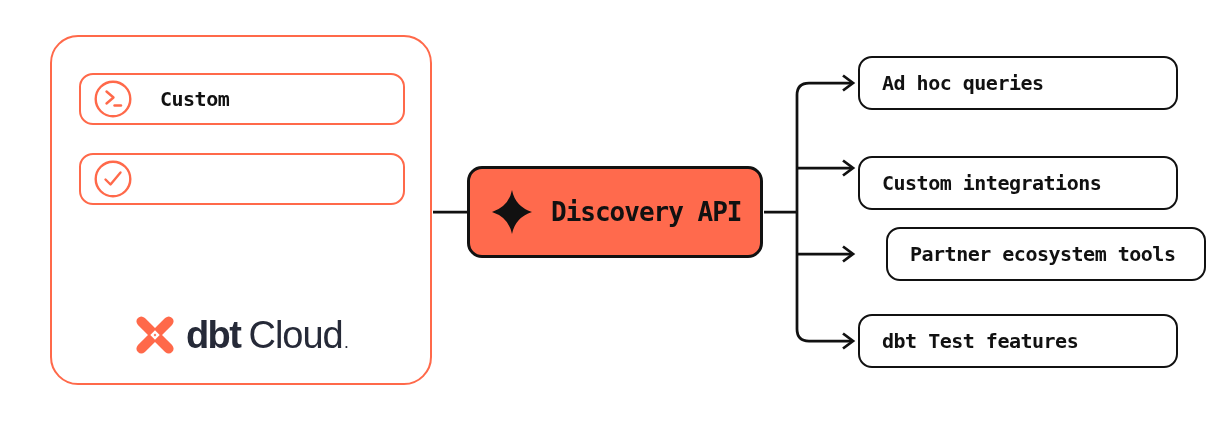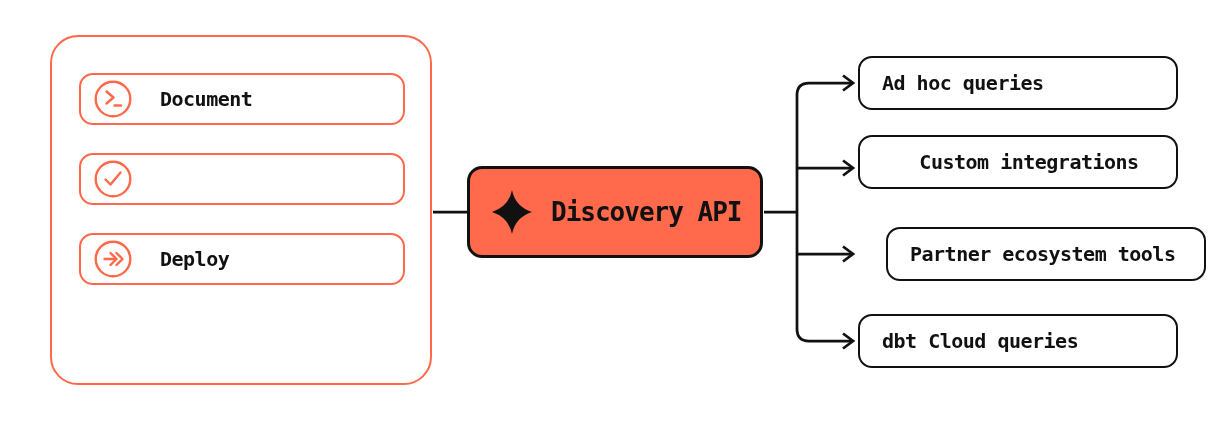--- a/index.html
+++ b/index.html
@@ -59,21 +59,21 @@
   .hub-icon{width:42px;height:46px;display:block;color:var(--ink);flex:0 0 auto;}
   .hub-label{font-size:26px;font-weight:700;color:var(--ink);letter-spacing:-1px;white-space:nowrap;}
 
   
   .consumer{
     position:absolute;left:858px;width:320px;height:54px;
     border:2.5px solid var(--line);border-radius:14px;background:var(--bg);
     display:flex;align-items:center;padding-left:22px;
   }
   .consumer-label{font-size:20px;font-weight:700;color:var(--ink);letter-spacing:-0.5px;white-space:nowrap;}
-  .c0{top:56px;} .c1{top:135px;justify-content:center;} .c2{top:227px;margin-left:28px;} .c3{top:314px;}
+  .c0{top:56px;} .c1{top:156px;} .c2{top:227px;margin-left:28px;} .c3{top:314px;}
 </style>
 </head>
 <body>
 
 <div class="canvas">
 
   <svg class="connectors" viewBox="0 0 1232 426" fill="none" stroke="#111111" stroke-width="2.75">
 
     <path d="M433 212 H467"></path>
 
@@ -95,55 +95,58 @@
   </svg>
 
   <div class="panel">
 
     <div class="stage" style="top:36px">
       <svg class="stage-icon" viewBox="0 0 38 38" fill="none" stroke="currentColor" stroke-width="2.4" stroke-linecap="round" stroke-linejoin="round">
         <circle cx="19" cy="19" r="17.3"></circle>
         <path d="M12.5 11.5 L19.5 17.5 L12.5 23.5"></path>
         <path d="M20.5 25.5 H27"></path>
       </svg>
-      <span class="stage-label">Document</span>
+      <span class="stage-label">Custom</span>
     </div>
 
     <div class="stage" style="top:116px">
       <svg class="stage-icon" viewBox="0 0 38 38" fill="none" stroke="currentColor" stroke-width="2.4" stroke-linecap="round" stroke-linejoin="round">
         <circle cx="19" cy="19" r="17.3"></circle>
         <path d="M11.5 19.5 L16.5 24.5 L26.5 12.5"></path>
       </svg>
     </div>
 
-    <div class="stage" style="top:196px">
-      <svg class="stage-icon" viewBox="0 0 38 38" fill="none" stroke="currentColor" stroke-width="2.4" stroke-linecap="round" stroke-linejoin="round">
-        <circle cx="19" cy="19" r="17.3"></circle>
-        <path d="M10.5 19 H21"></path>
-        <path d="M16.5 13 L22.5 19 L16.5 25"></path>
-        <path d="M22.5 13 L28.5 19 L22.5 25"></path>
+
+    <div class="logo-row">
+      <svg class="dbt-mark" viewBox="0 0 48 48" fill="currentColor" fill-rule="evenodd">
+        <path d="M24 16 L35.5 4.5 Q40 1 43.5 4.5 Q47 8 43.5 12.5 L32 24 L43.5 35.5 Q47 40 43.5 43.5 Q40 47 35.5 43.5 L24 32 L12.5 43.5 Q8 47 4.5 43.5 Q1 40 4.5 35.5 L16 24 L4.5 12.5 Q1 8 4.5 4.5 Q8 1 12.5 4.5 Z
+                 M24 18.6 L29.4 24 L24 29.4 L18.6 24 Z"></path>
+        <path d="M24 22.4 L25.6 24 L24 25.6 L22.4 24 Z"></path>
       </svg>
-      <span class="stage-label">Deploy</span>
+      <span class="logo-text">
+        <span class="logo-bold">dbt</span>
+        <span class="logo-regular">Cloud</span>
+        <span class="logo-tm">.</span>
+      </span>
     </div>
-
   </div>
 
   <div class="hub">
     <svg class="hub-icon" viewBox="0 0 42 46" fill="currentColor">
       <path d="M21 1 Q24.2 17.5 41 23 Q24.2 28.5 21 45 Q17.8 28.5 1 23 Q17.8 17.5 21 1 Z"></path>
     </svg>
     <span class="hub-label">Discovery API</span>
   </div>
 
   <div class="consumer c0">
     <span class="consumer-label">Ad hoc queries</span>
   </div>
   <div class="consumer c1">
     <span class="consumer-label">Custom integrations</span>
   </div>
   <div class="consumer c2">
     <span class="consumer-label">Partner ecosystem tools</span>
   </div>
   <div class="consumer c3">
-    <span class="consumer-label">dbt Cloud queries</span>
+    <span class="consumer-label">dbt Test features</span>
   </div>
 
 </div>
 
 </body></html>

